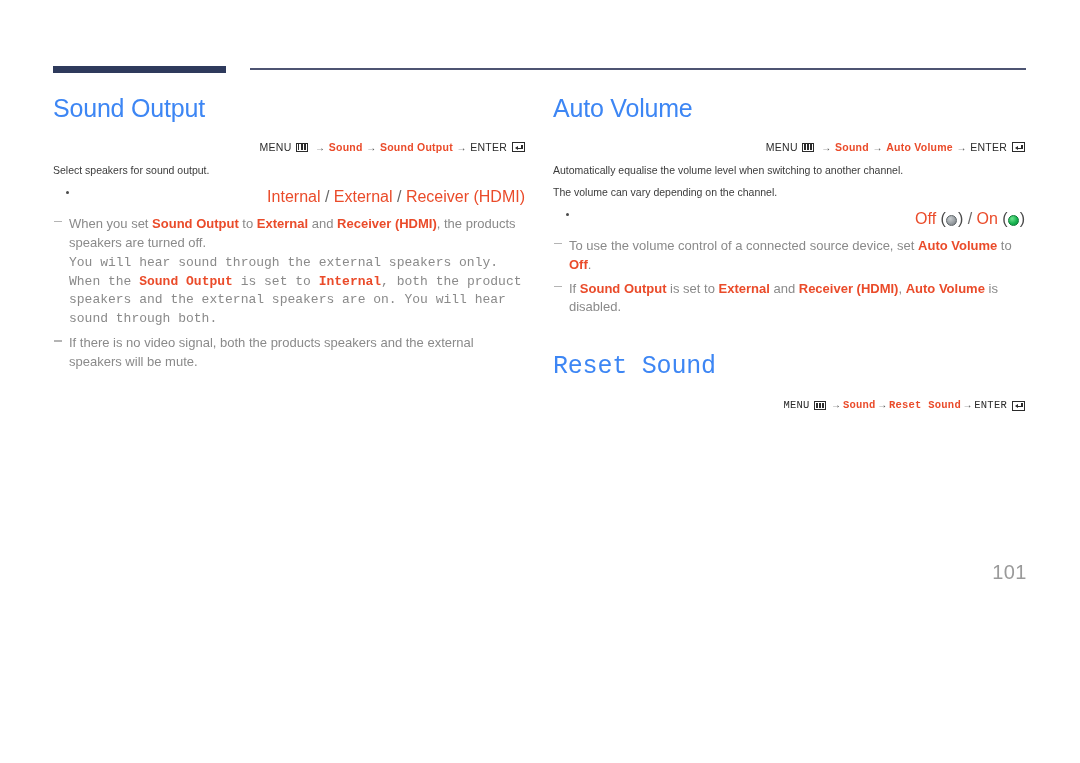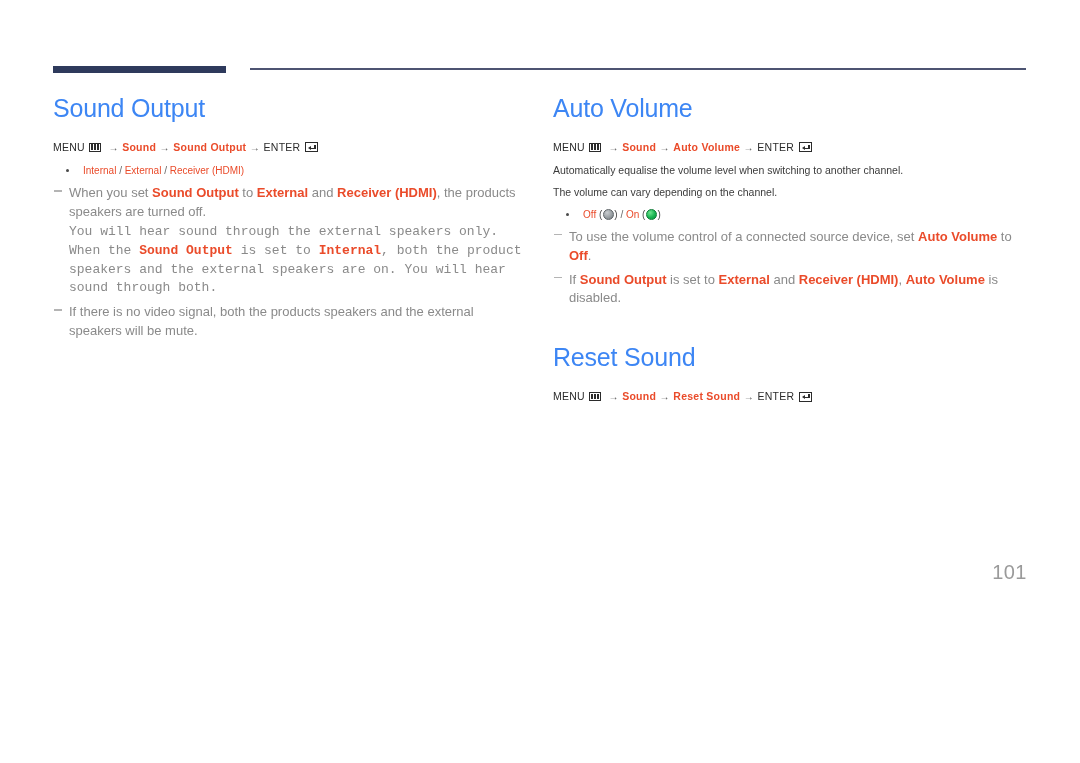--- a/index.html
+++ b/index.html
@@ -60,33 +60,34 @@
 
   
   h1.section-title {
     font-size: 25px;
     font-weight: 400;
     color: #3d86f4;
     margin: 0 0 18px 0;
     letter-spacing: -0.2px;
     line-height: 1.1;
   }
-  .section + .section { margin-top: 36px; }
+  .section + .section { margin-top: 36px; font-family: Liberation Mono, monospace; }
 
   
   .menu-path {
     font-size: 10.5px;
     color: #2b2b2b;
     letter-spacing: 0.25px;
     margin: 0 0 9px 0;
     line-height: 1.3;
     display: flex;
     align-items: center;
     flex-wrap: wrap;
     gap: 0;
+    justify-content: flex-end;
   }
   .menu-path .val { color: #ea4b2a; font-weight: 700; }
   .menu-path .arrow { color: #555; padding: 0 3.5px; font-size: 10px; }
 
   
   .icon-menu {
     display: inline-block;
     width: 12px;
     height: 9px;
     border: 1.2px solid #2b2b2b;
@@ -150,24 +151,25 @@
 
   
   ul.opt-list {
     list-style: none;
     margin: 0 0 6px 0;
     padding: 0;
   }
   ul.opt-list li {
     position: relative;
     padding-left: 30px;
-    font-size: 10px;
+    font-size: 16px;
     line-height: 1.5;
     color: #ea4b2a;
     margin-bottom: 1px;
+    text-align: right;
   }
   ul.opt-list li::before {
     content: "";
     position: absolute;
     left: 13px;
     top: 6px;
     width: 3px;
     height: 3px;
     border-radius: 50%;
     background: #4a4a4a;
@@ -253,20 +255,21 @@
         <span class="val">Sound Output</span>
         <span class="arrow">→</span>
         <span>ENTER</span>
         <span class="icon-enter">
           <span class="arm"></span>
             <span class="shaft"></span>
             <span class="head"></span>
         </span>
       </div>
 
+      <p class="body-text">Select speakers for sound output.</p>
 
       <ul class="opt-list">
         <li>
           <span>Internal</span><span class="sep"> / </span><span>External</span><span class="sep"> / </span><span>Receiver (HDMI)</span>
         </li>
       </ul>
 
       <div id="left-notes">
           <div class="note">
             <p><span class="plain">When you set </span><span class="hl">Sound Output</span><span class="plain"> to </span><span class="hl">External</span><span class="plain"> and </span><span class="hl">Receiver (HDMI)</span><span class="plain">, the products speakers are turned off.</span></p>

